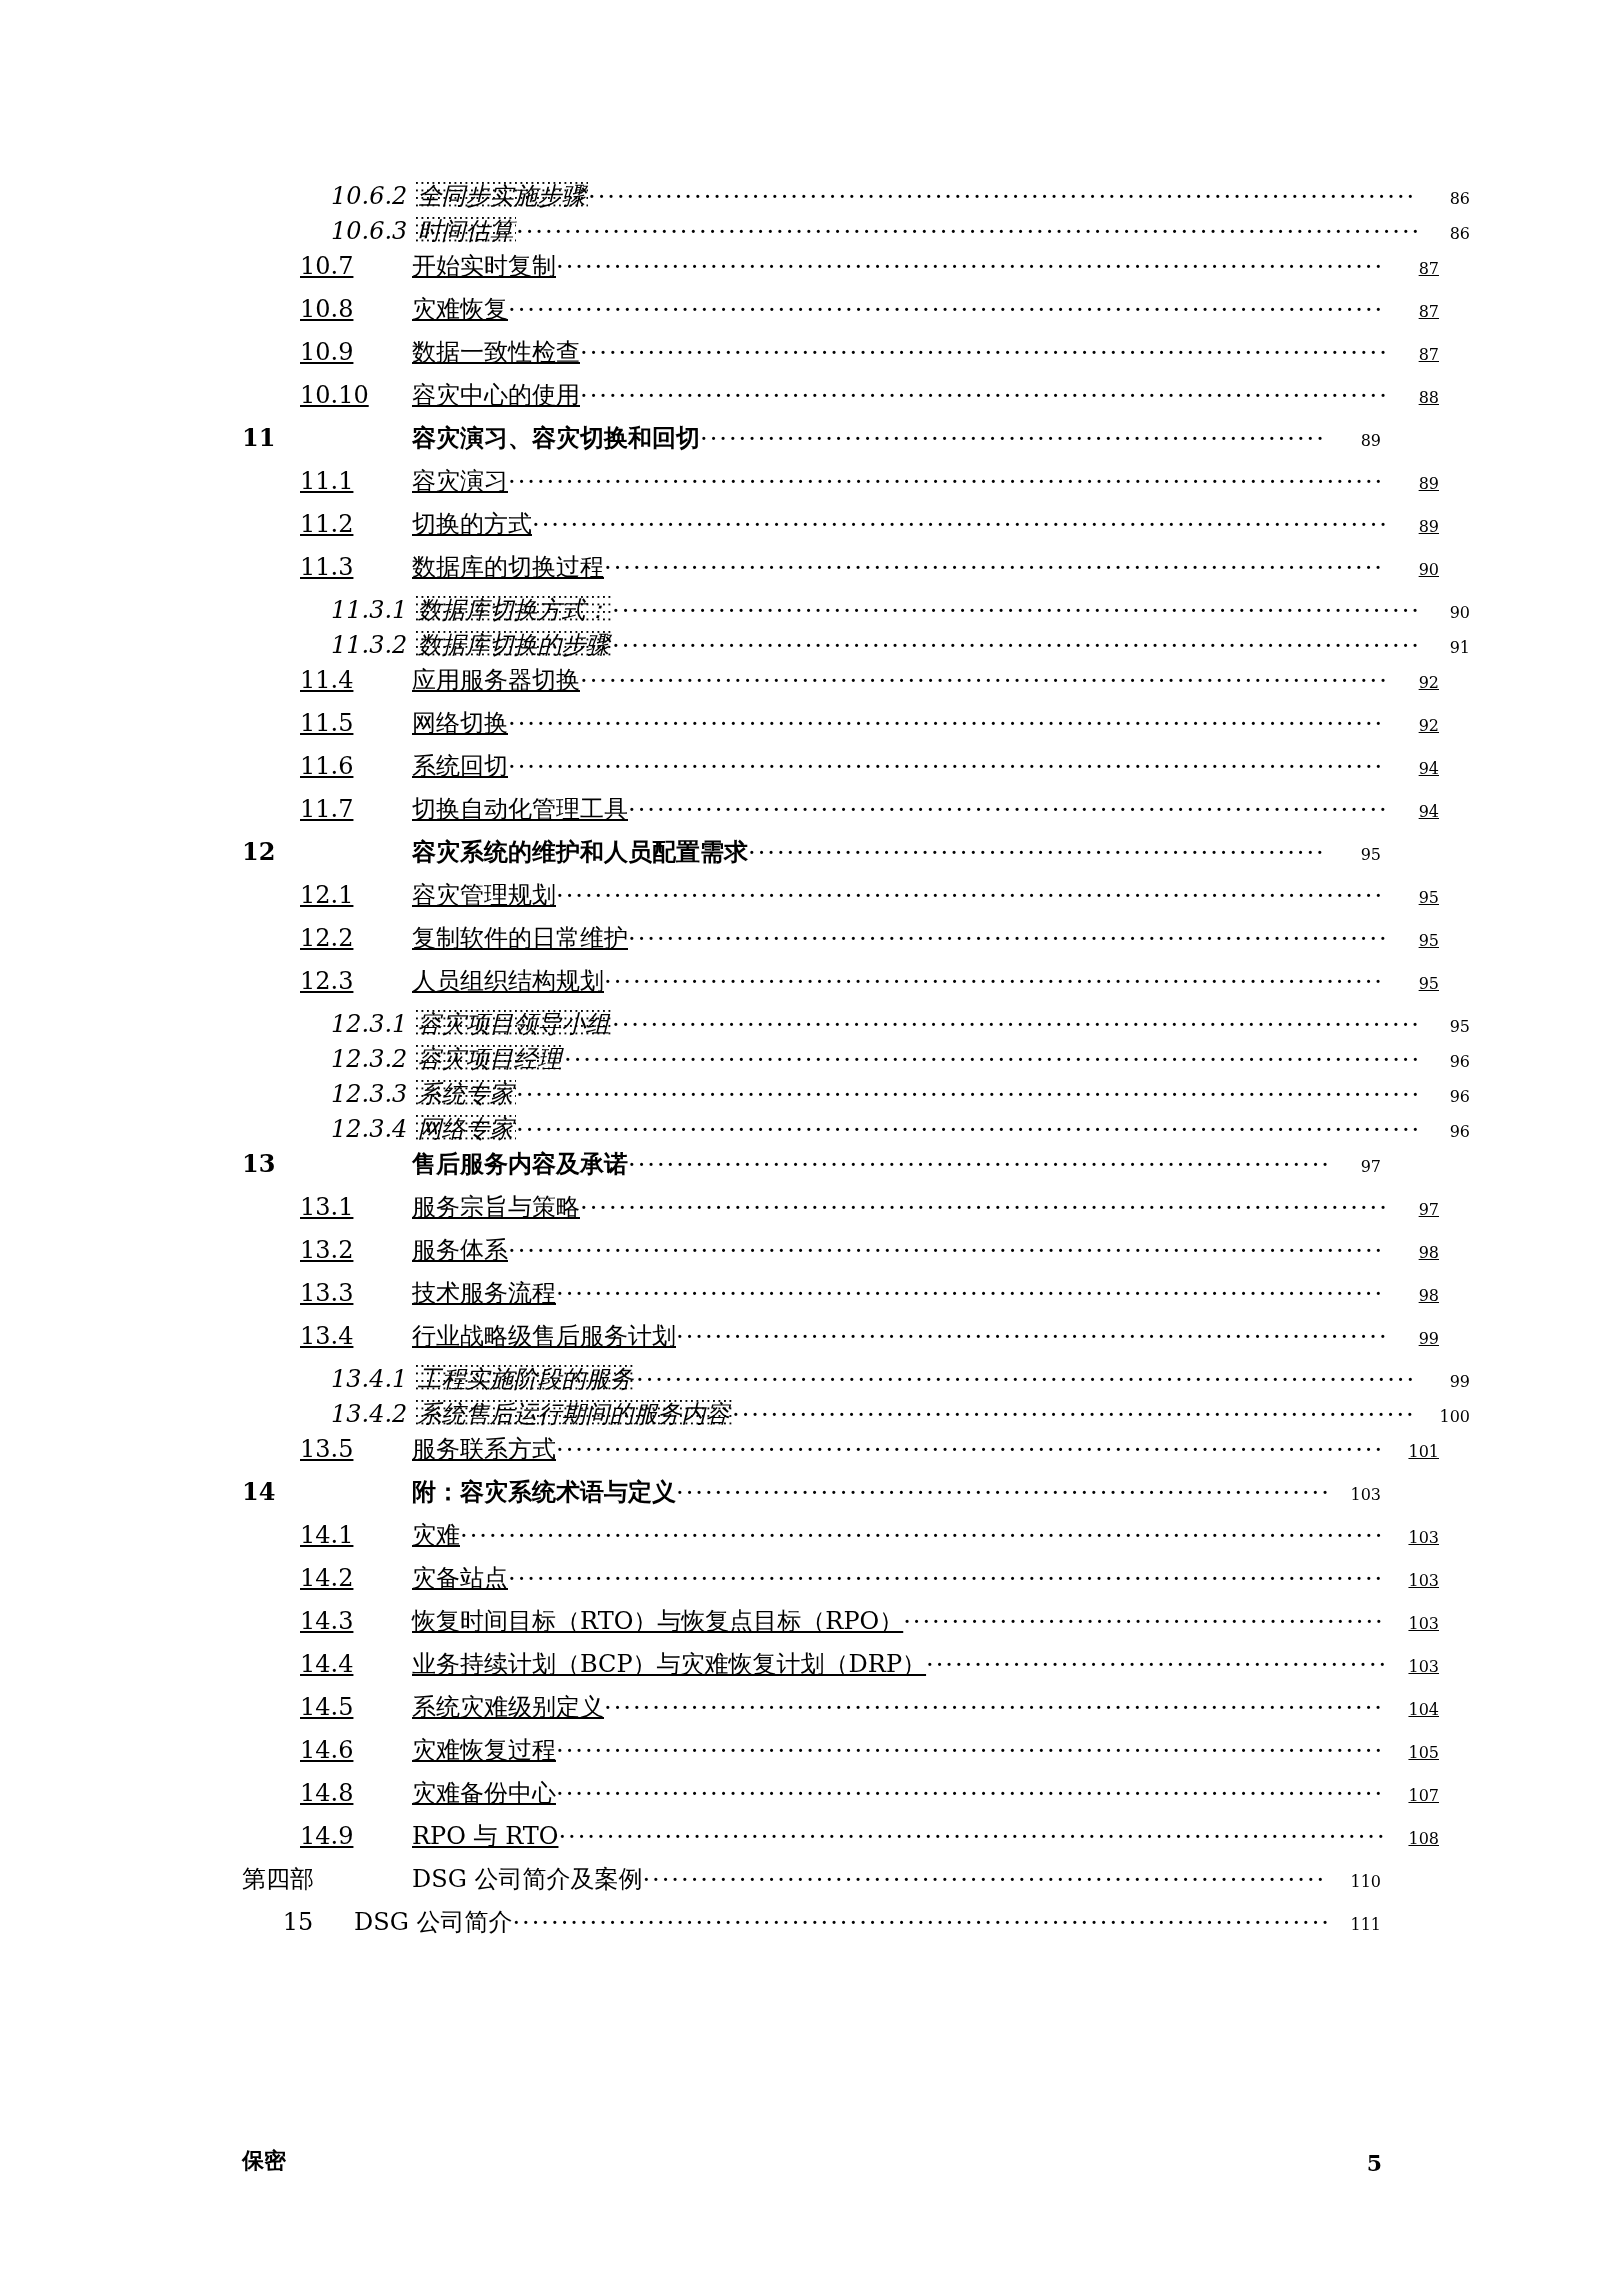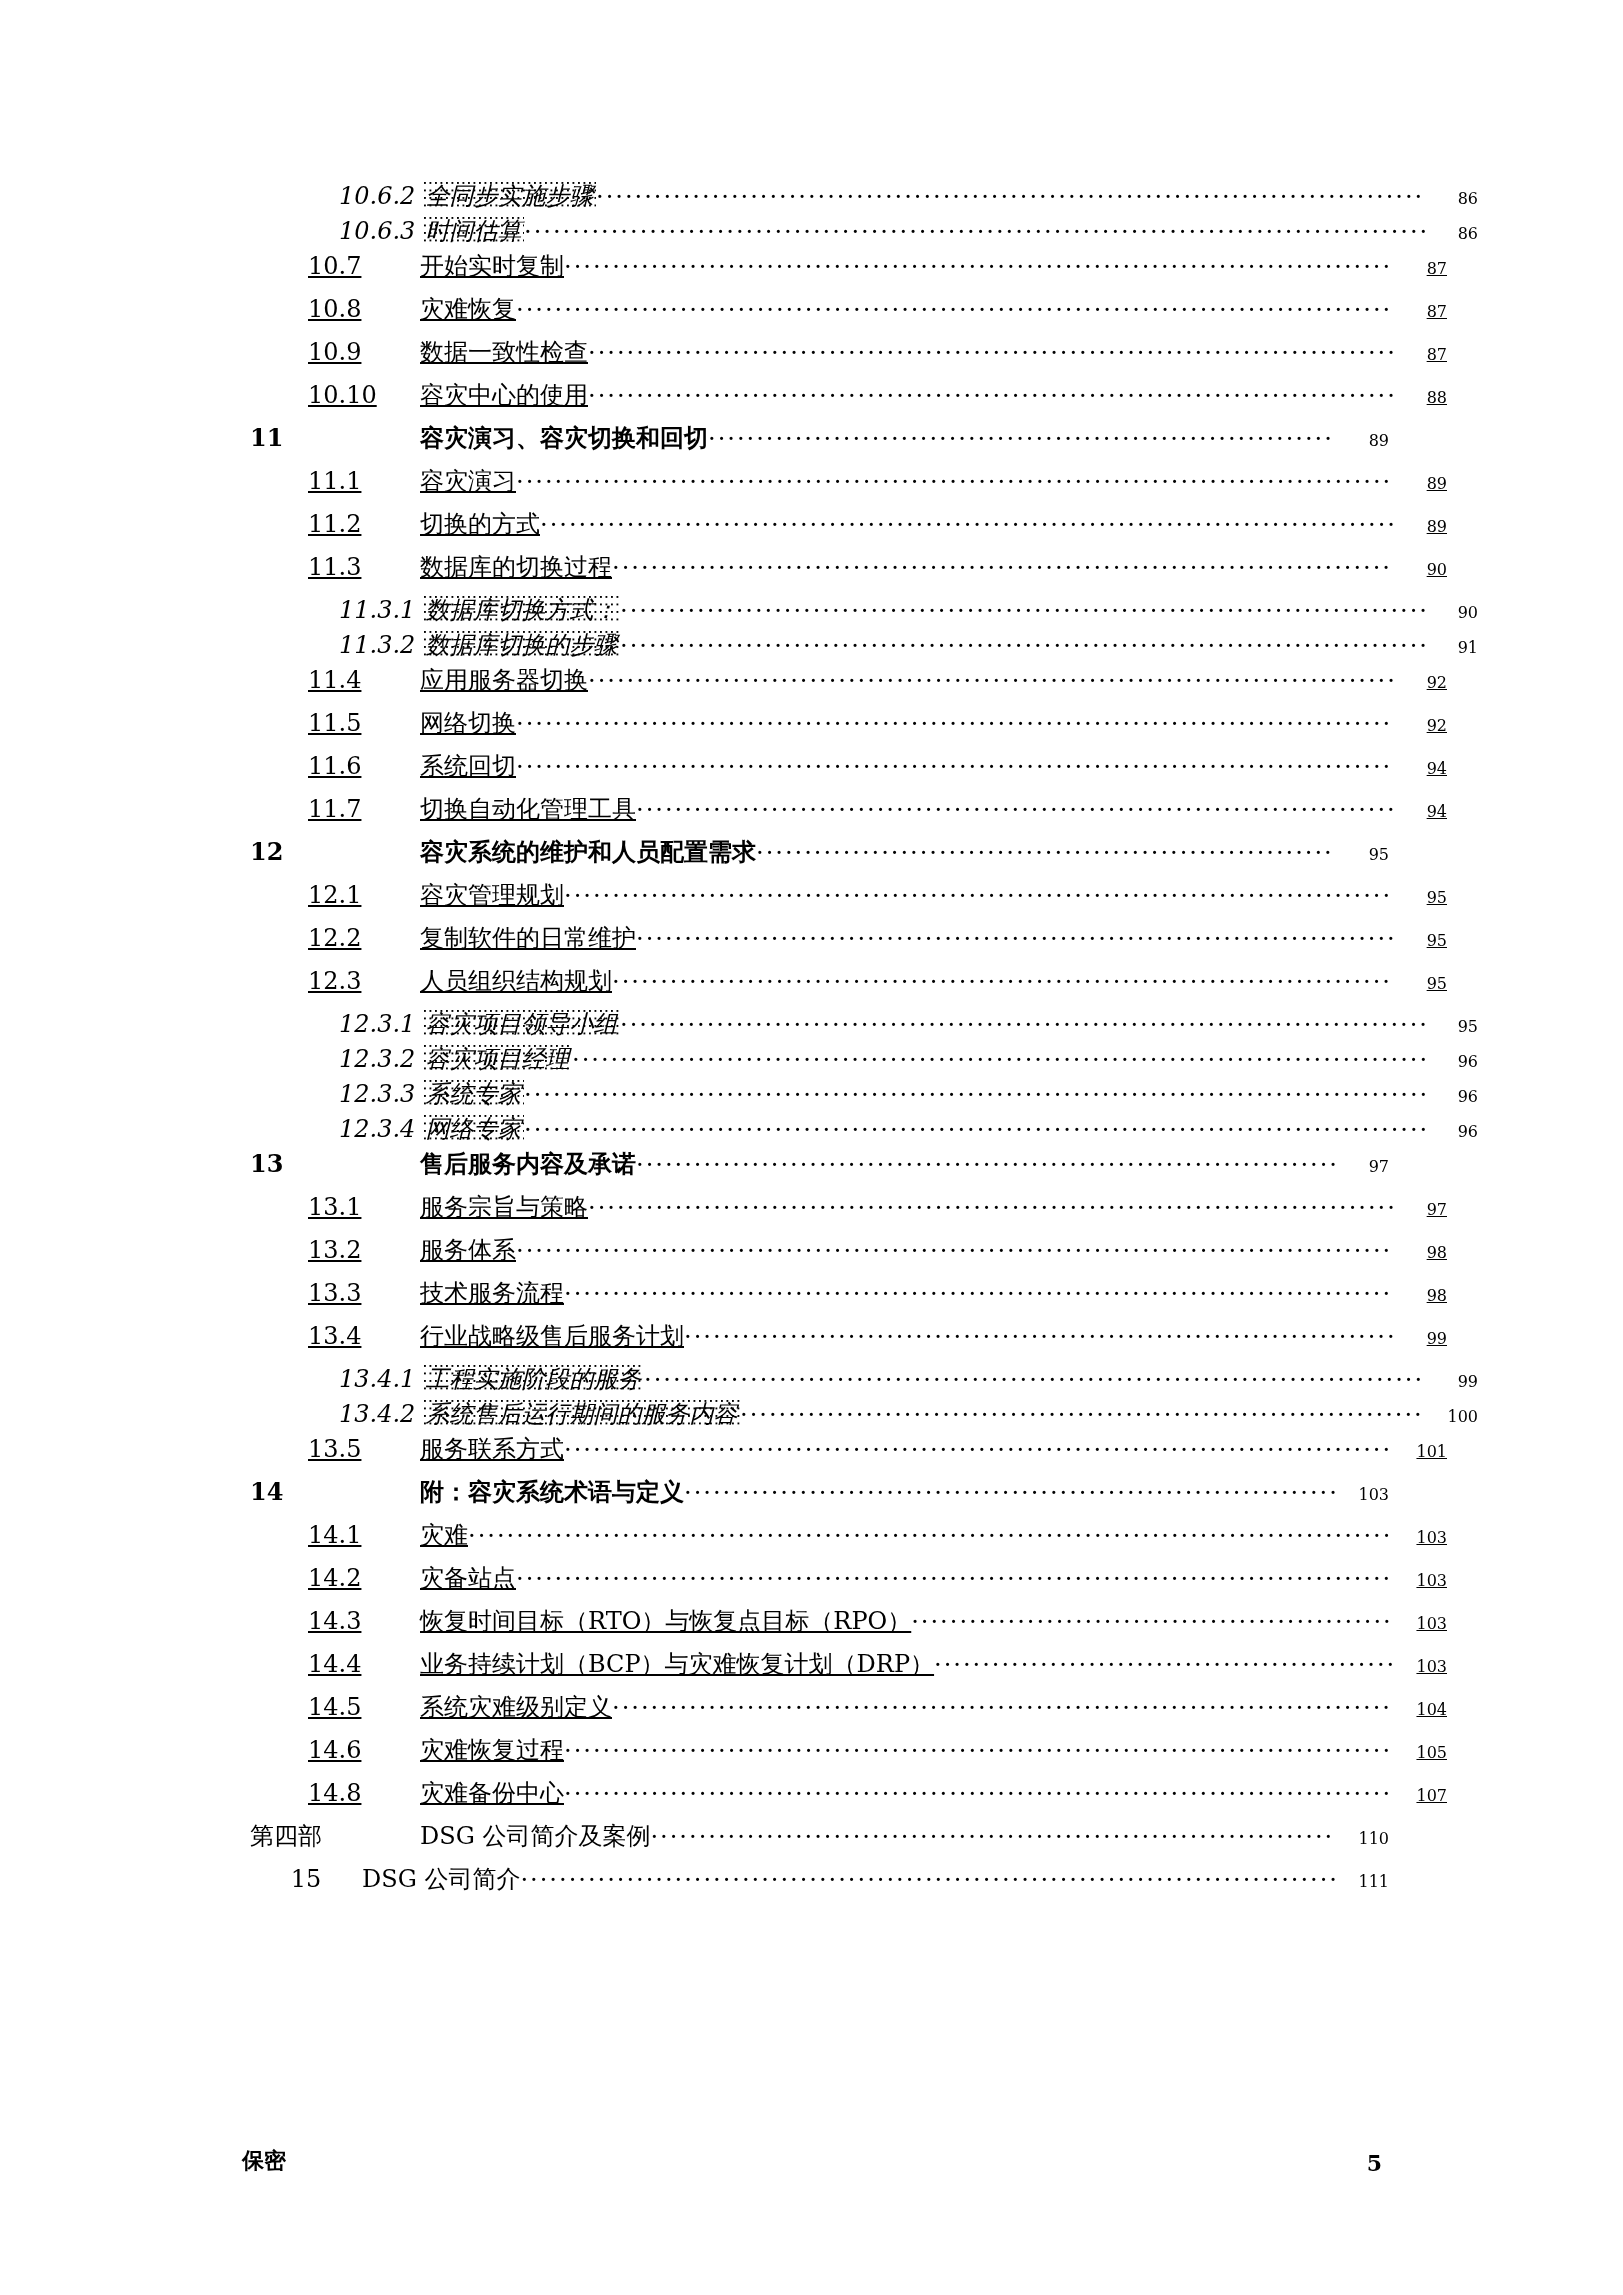--- a/index.html
+++ b/index.html
@@ -15,21 +15,21 @@
     height: 2295px;
     background: #ffffff;
     font-family: "DejaVu Serif", "Liberation Serif", serif;
     color: #000000;
     overflow: hidden;
   }
 
   
   #toc {
     position: absolute;
-    left: 250px;
+    left: 242px;
     top: 179px;
     width: 1139px;
   }
 
   .toc-row {
     display: flex;
     align-items: baseline;
     width: 100%;
     white-space: nowrap;
     font-size: 24.5px;
@@ -358,20 +358,26 @@
         <span class="title">灾难恢复过程</span>
         <span class="leader"></span>
         <span class="page">105</span>
       </div>
       <div class="toc-row lvl2">
         <span class="num">14.8</span>
         <span class="title">灾难备份中心</span>
         <span class="leader"></span>
         <span class="page">107</span>
       </div>
+      <div class="toc-row lvl2">
+        <span class="num">14.9</span>
+        <span class="title">RPO 与 RTO</span>
+        <span class="leader"></span>
+        <span class="page">108</span>
+      </div>
       <div class="toc-row lvl1 plain">
         <span class="num">第四部</span>
         <span class="title">DSG 公司简介及案例</span>
         <span class="leader"></span>
         <span class="page">110</span>
       </div>
       <div class="toc-row lvl1 plain">
         <span class="num mid-num">15</span>
         <span class="title">DSG 公司简介</span>
         <span class="leader"></span>

